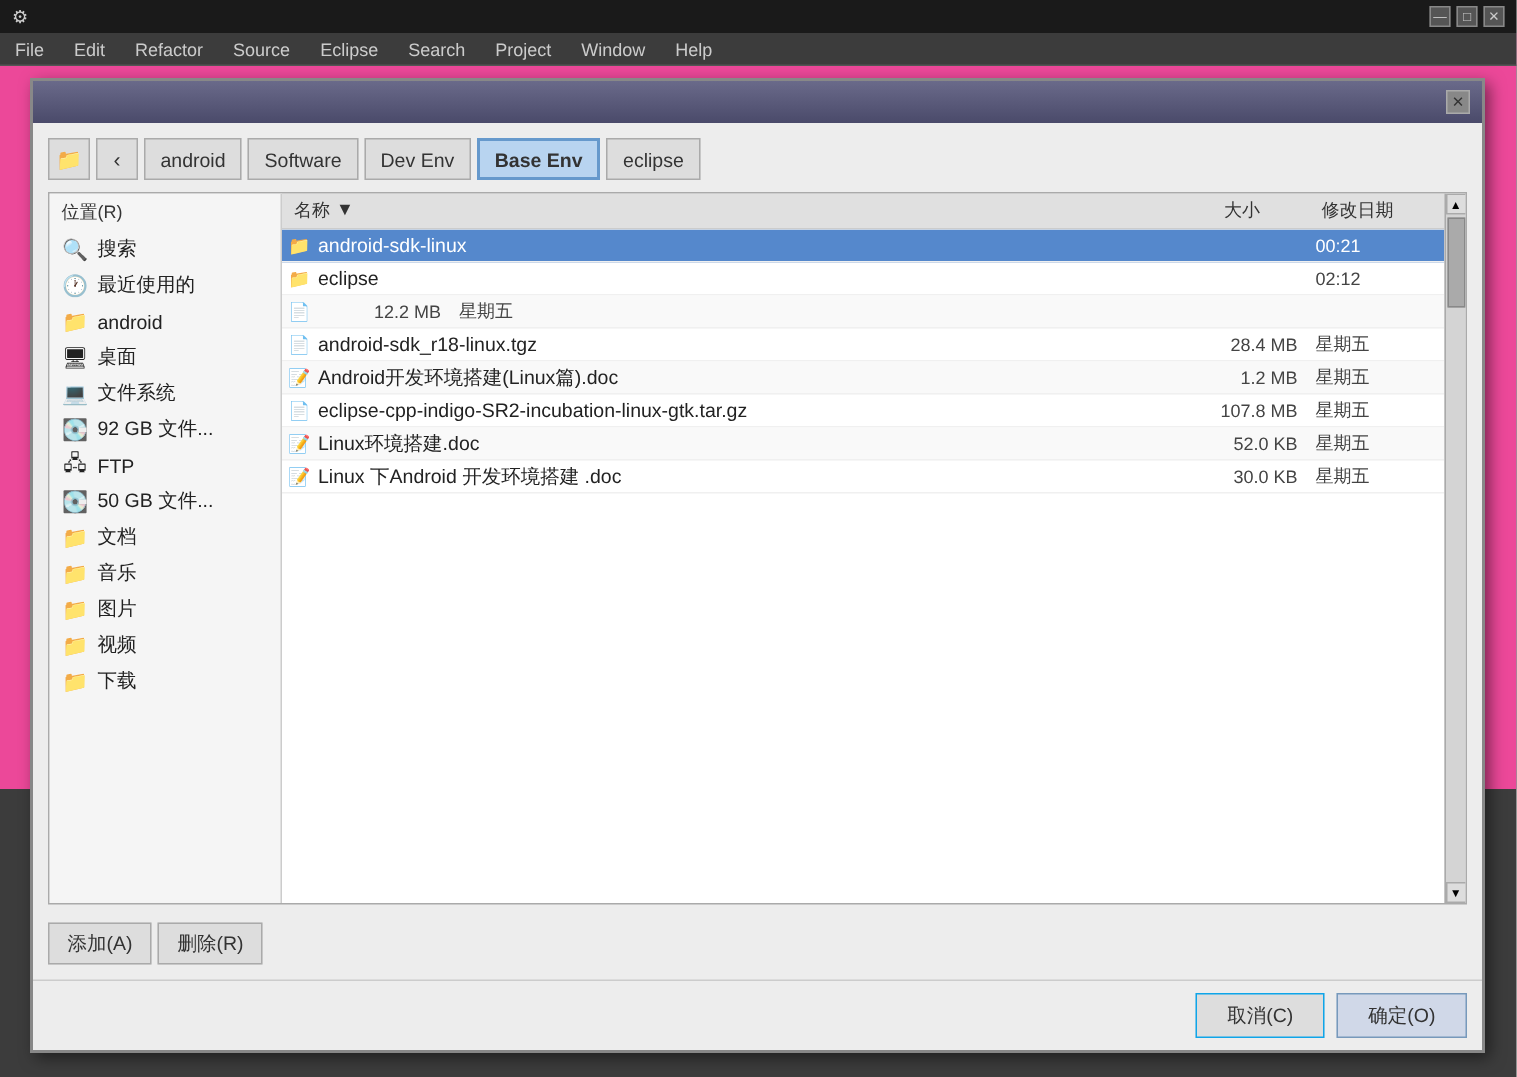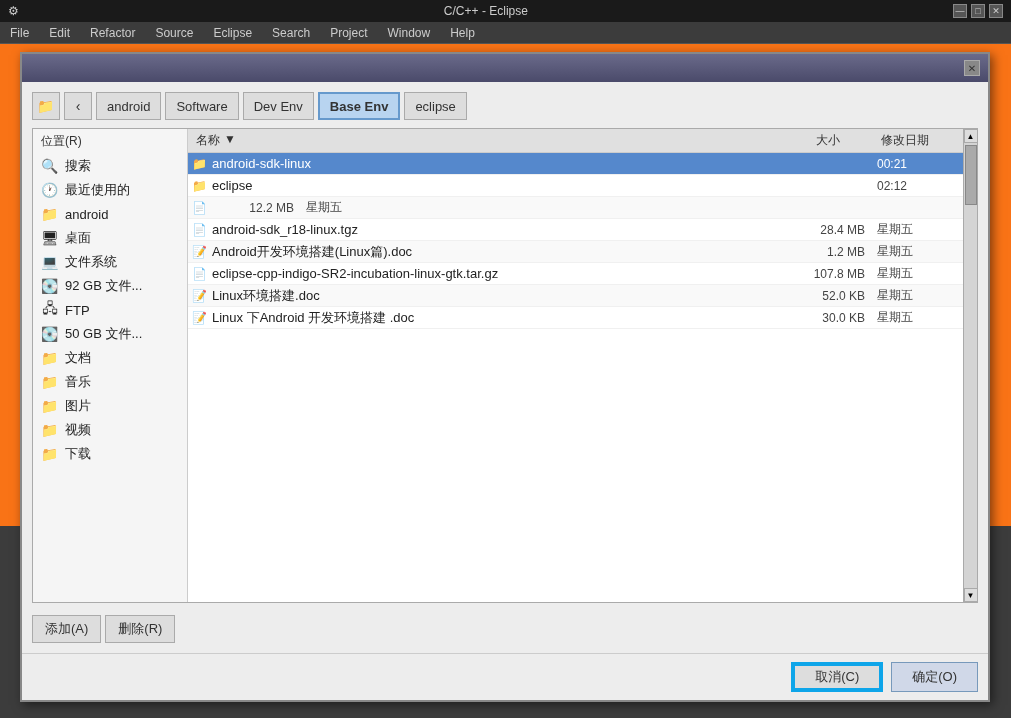--- a/index.html
+++ b/index.html
@@ -39,21 +39,21 @@
       font-size: 9px;
       display: flex;
       align-items: center;
       justify-content: center;
       color: #ccc;
       cursor: pointer;
     }
 
     
     .eclipse-window {
-      background: #f97316;
+      background: #ec4899;
       width: 1011px;
       height: 504px;
       position: relative;
     }
 
     
     .menubar {
       background: #3c3c3c;
       height: 22px;
       display: flex;
@@ -344,21 +344,21 @@
       padding: 8px 10px;
       gap: 8px;
       background: #ededed;
       border-top: 1px solid #ccc;
       flex-shrink: 0;
     }
     .footer-btn {
       height: 30px;
       padding: 0 20px;
       background: #ddd;
-      border: 4px solid #0ea5e9;
+      border: 1px solid #0ea5e9;
       cursor: pointer;
       font-size: 13px;
       color: #333;
     }
     .footer-btn.primary {
       background: #d0d8e8;
       border: 1px solid #7799bb;
     }
 
     
@@ -408,21 +408,20 @@
       border: 1px solid #888;
       margin: 2px auto;
       cursor: pointer;
     }
   </style>
 </head>
 <body>
 
 <div class="titlebar">
   <span style="font-size:12px;">⚙</span>
-  <span class="titlebar-title">C/C++ - Eclipse</span>
   <div class="titlebar-controls">
     <div class="titlebar-btn">—</div>
     <div class="titlebar-btn">□</div>
     <div class="titlebar-btn">✕</div>
   </div>
 </div>
 
 <div class="eclipse-window">
 
   <div class="menubar">

